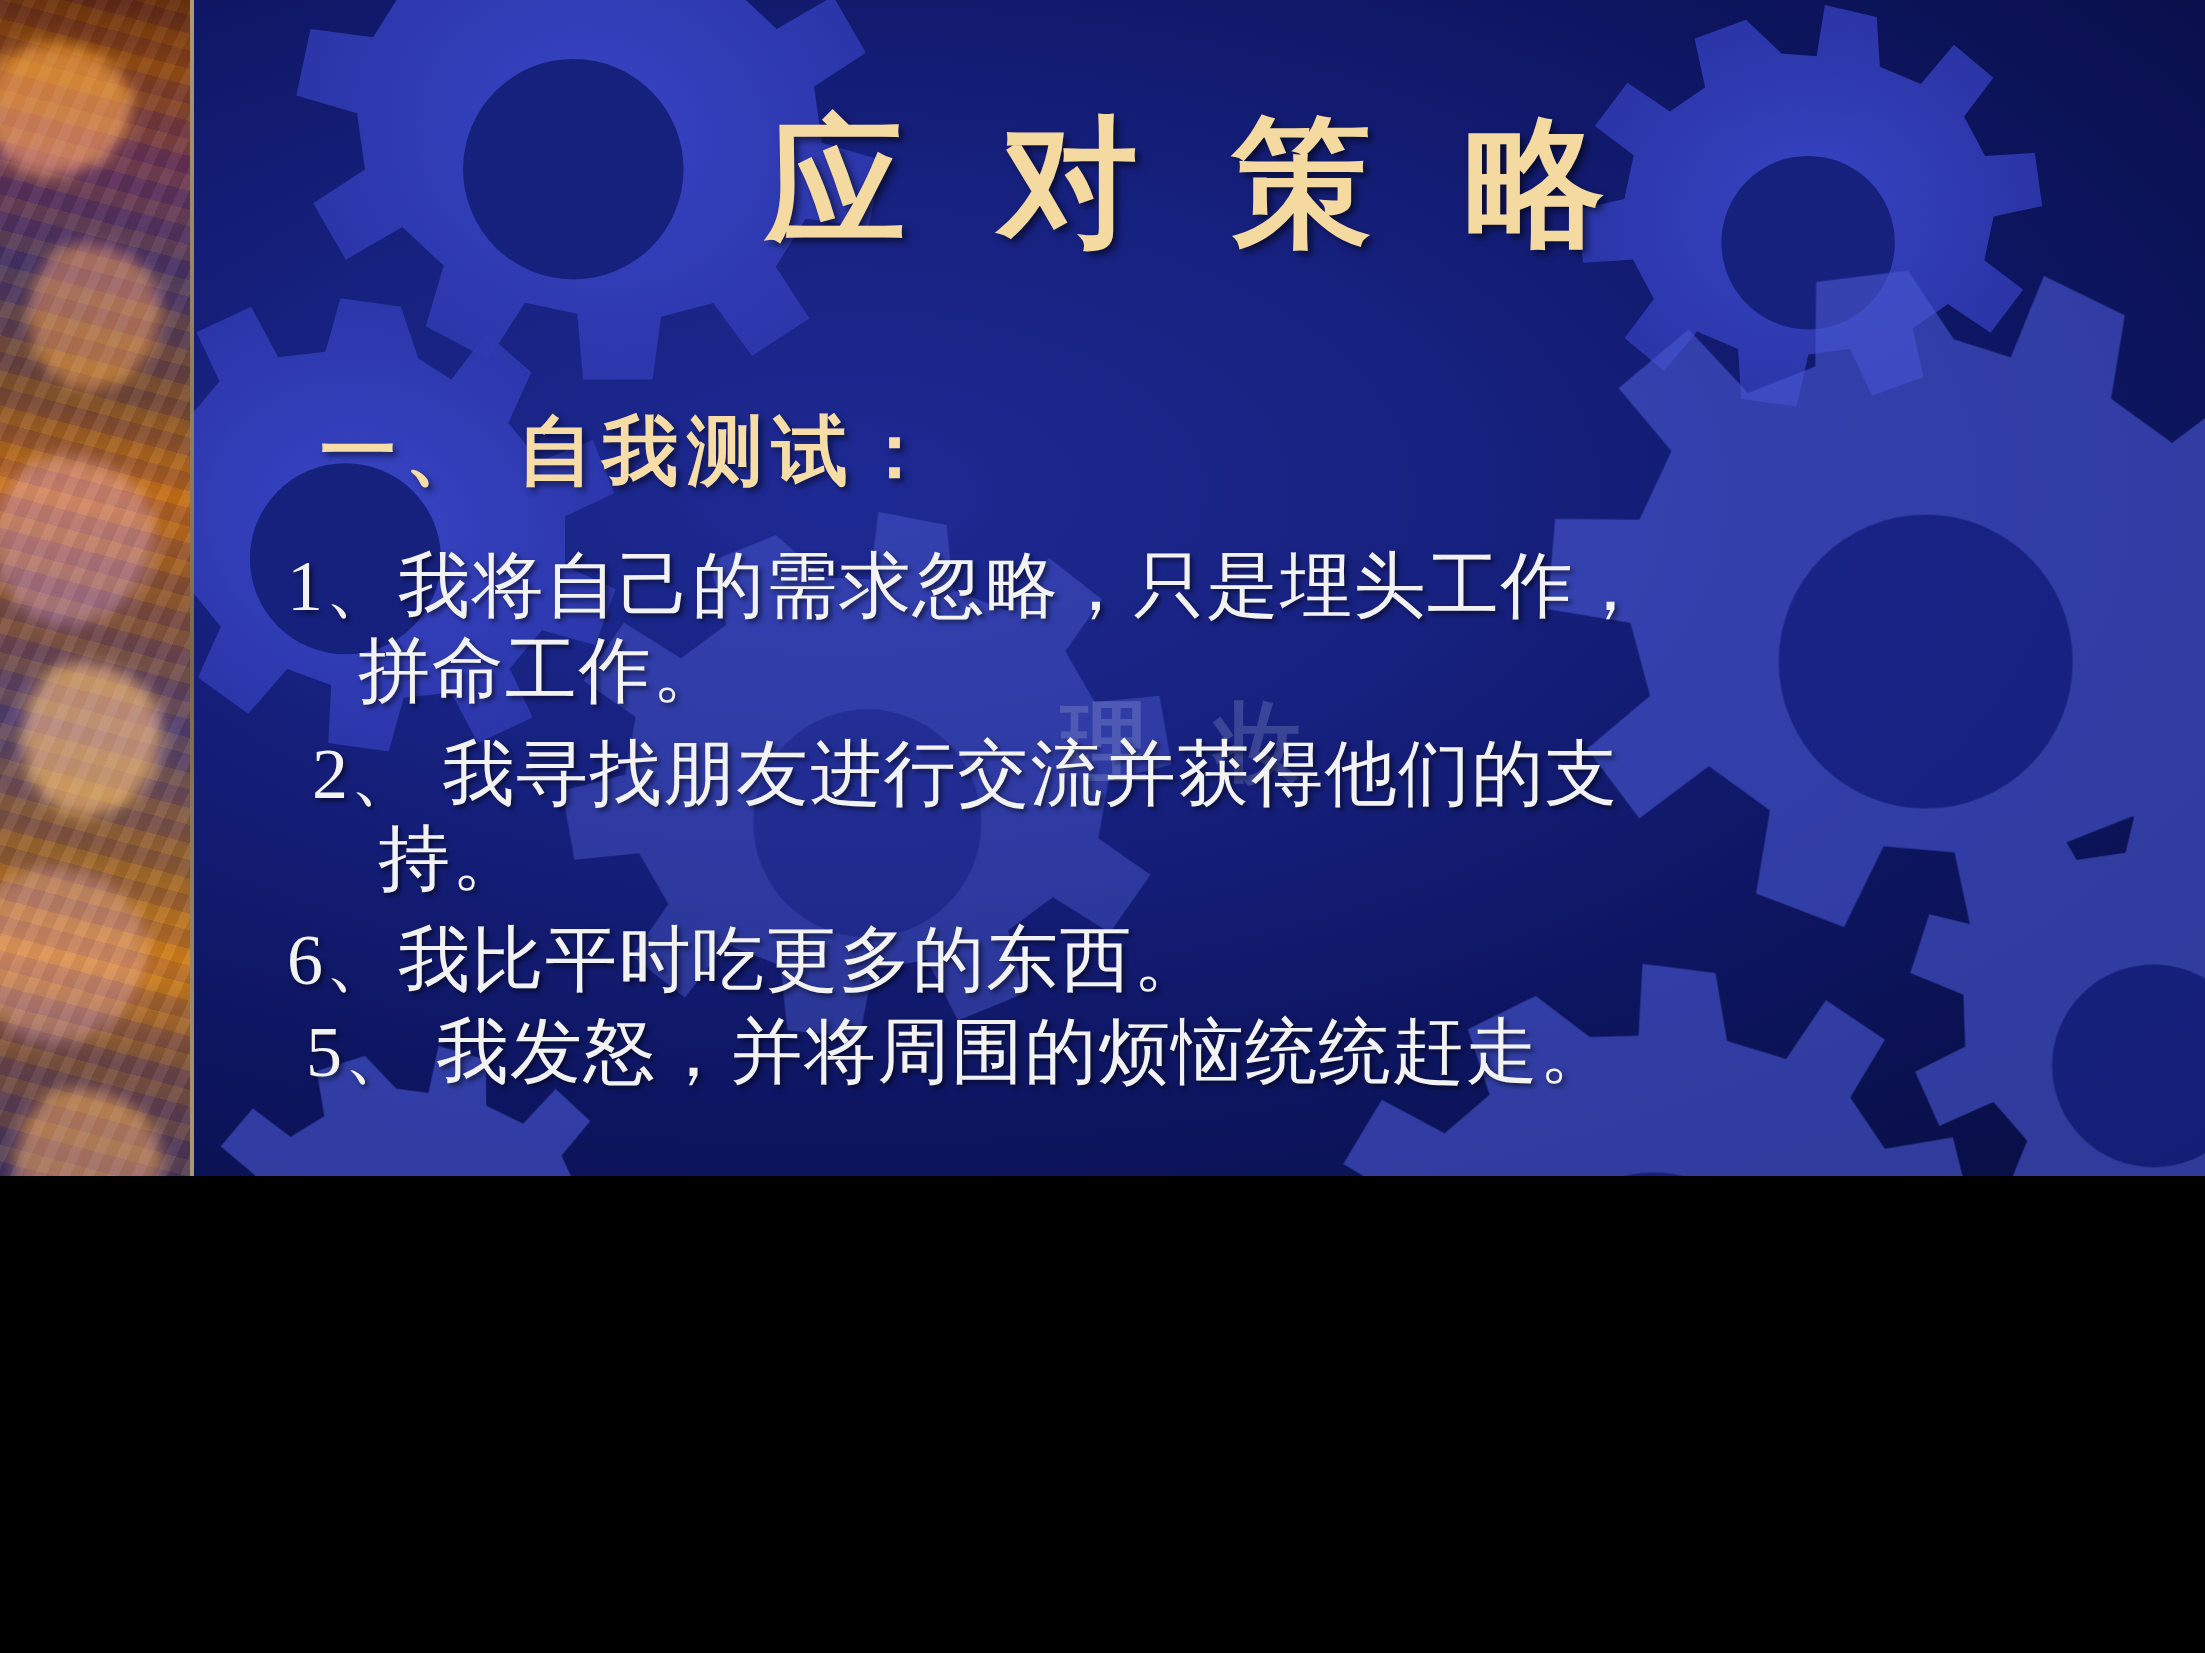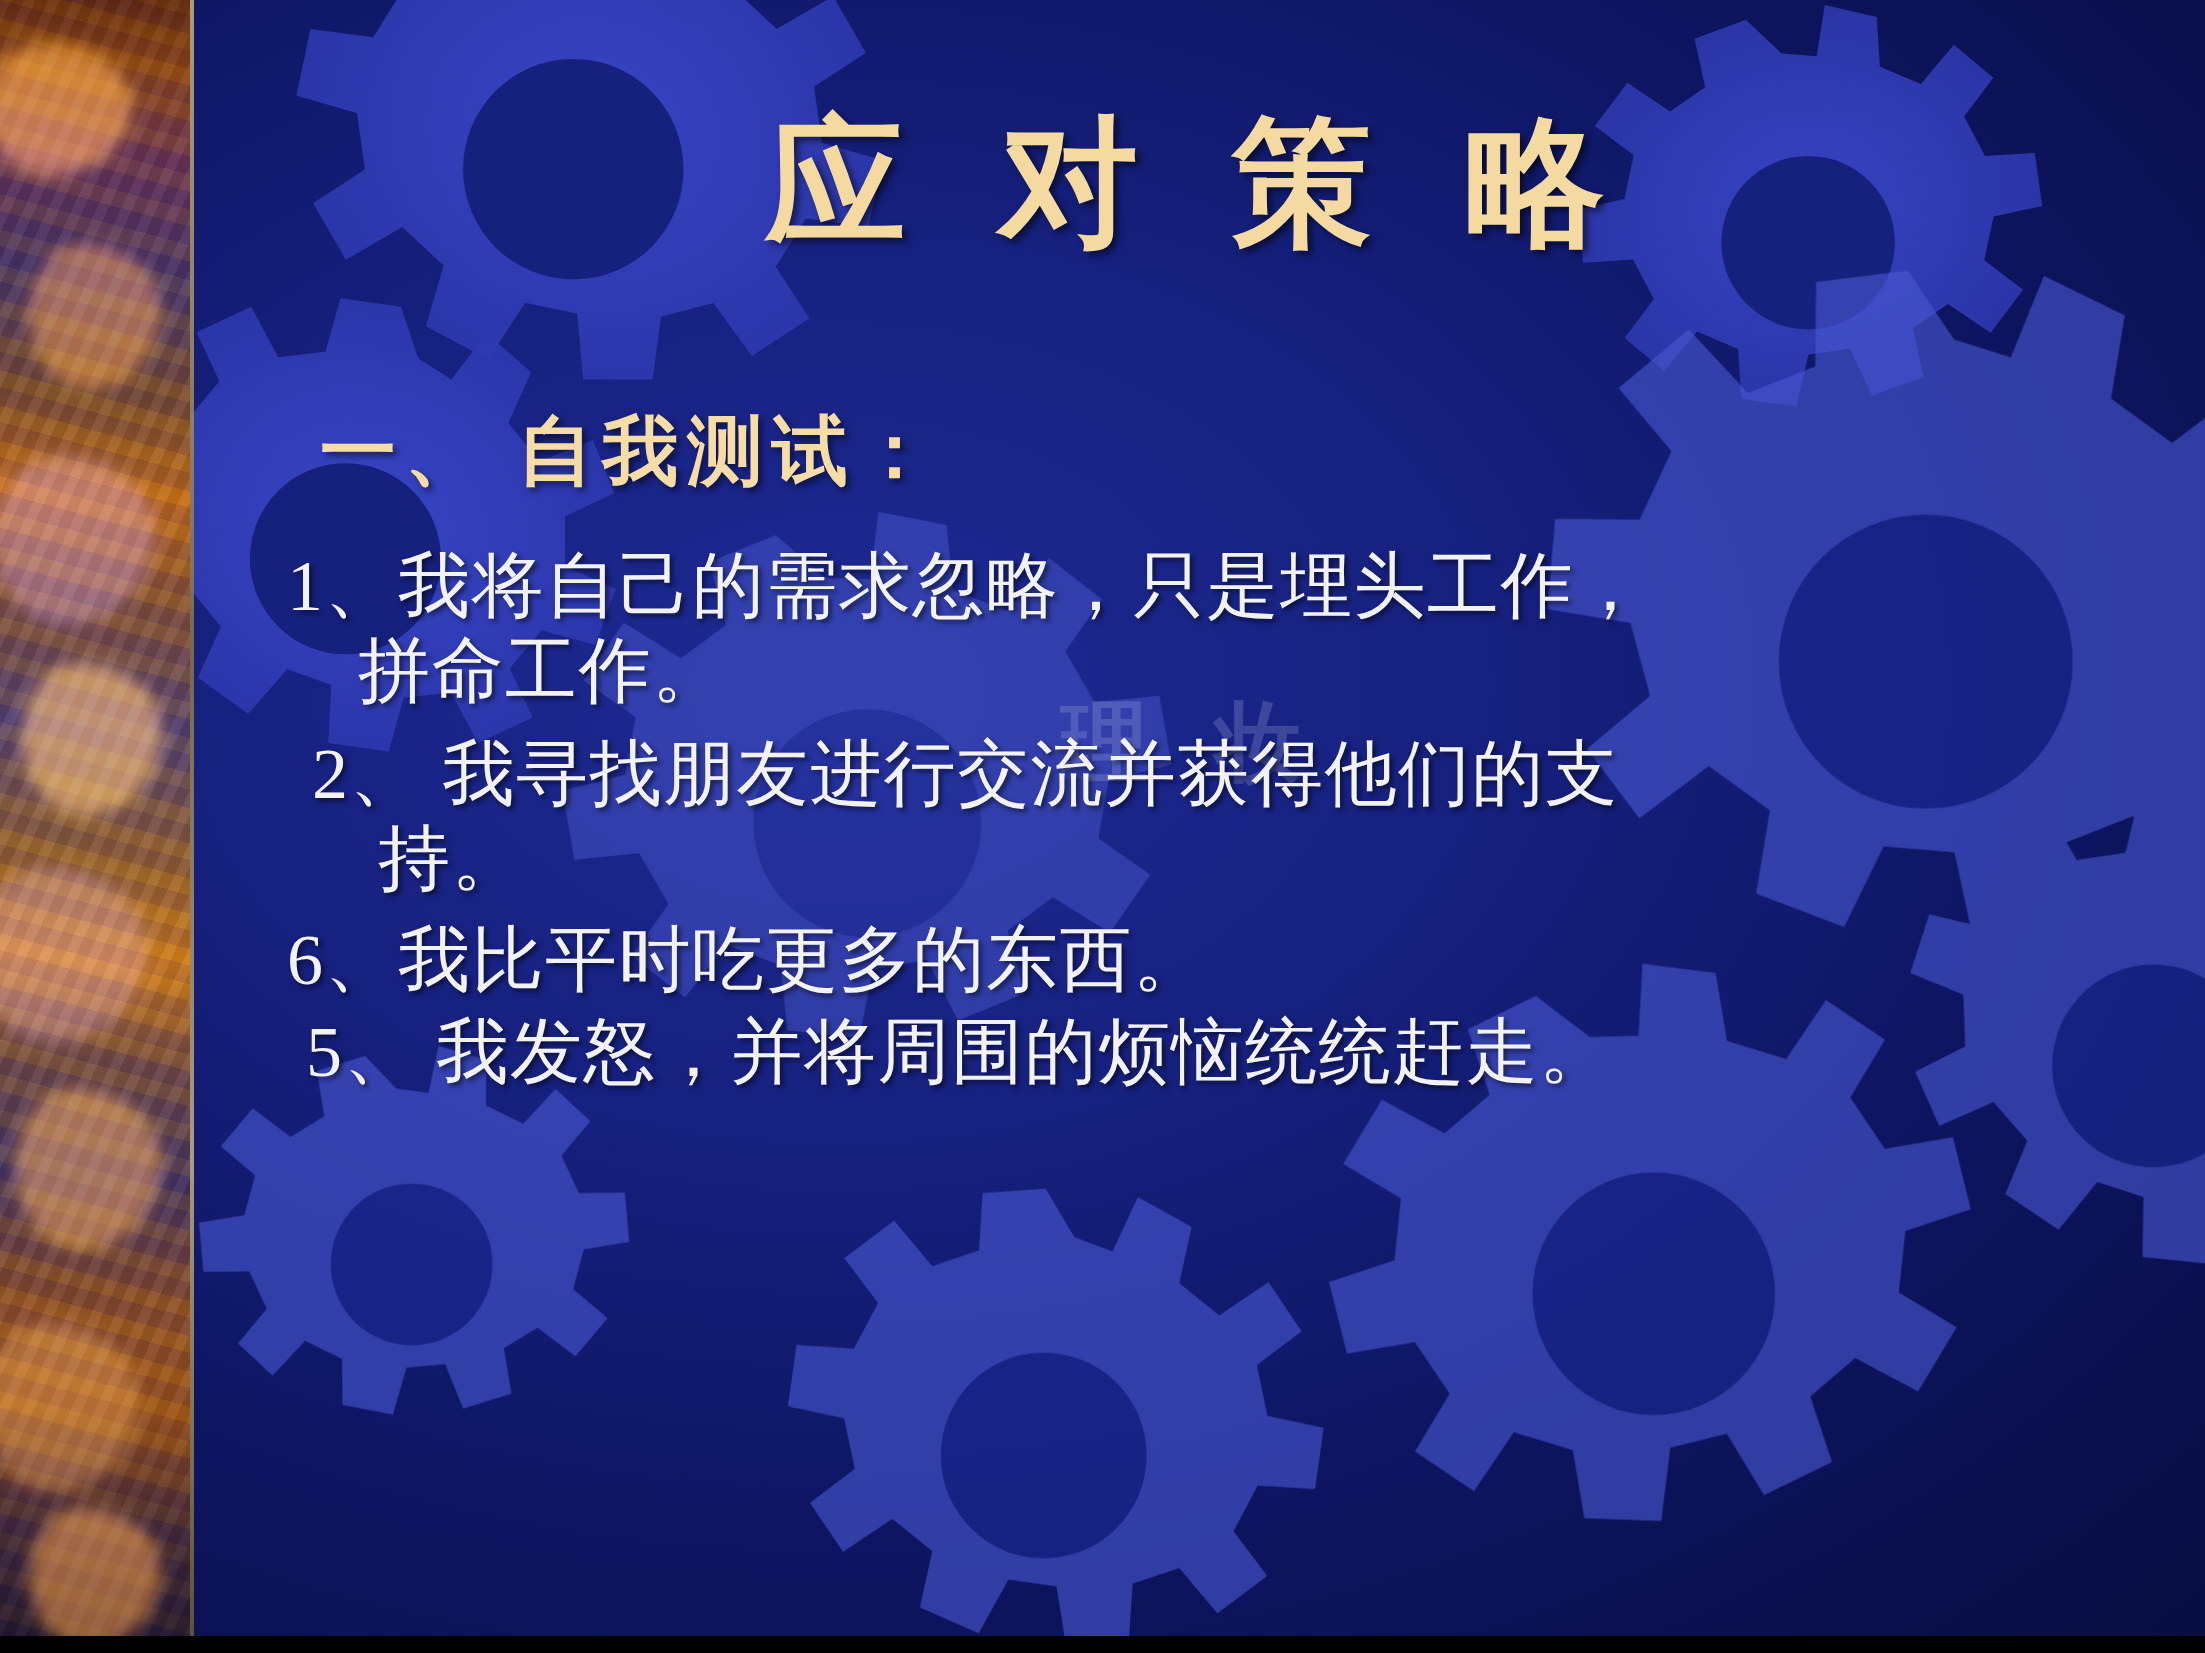--- a/index.html
+++ b/index.html
@@ -11,21 +11,21 @@
   body {
     width: 2205px;
     height: 1654px;
     overflow: hidden;
     font-family: "Liberation Serif", "DejaVu Serif", serif;
   }
 
   #slide {
     position: relative;
     width: 2205px;
-    height: 1636px;
+    height: 1176px;
     background: radial-gradient(ellipse at 38% 42%, #1e2a94 0%, #16207d 35%, #0d1560 65%, #080d40 100%);
     overflow: hidden;
   }
 
   
   .gear-layer {
     position: absolute;
     inset: 0;
     pointer-events: none;
   }

